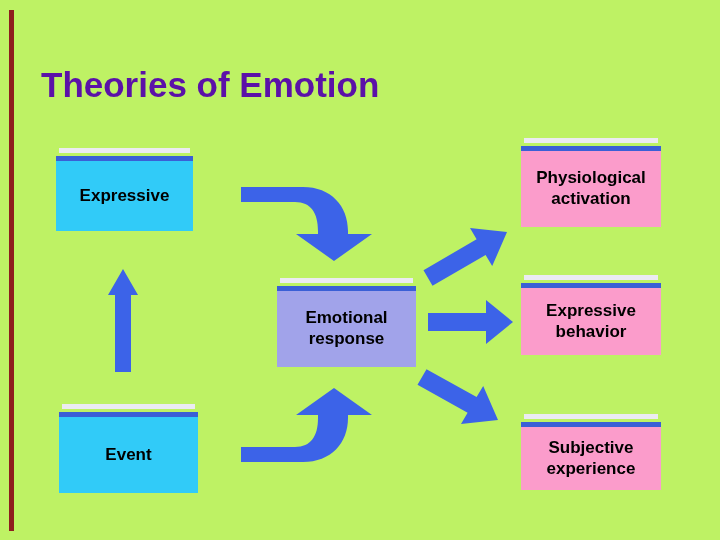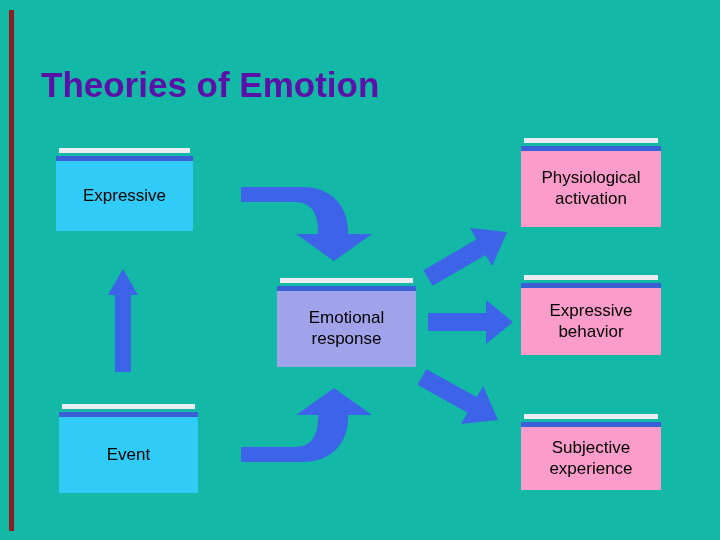--- a/index.html
+++ b/index.html
@@ -1,32 +1,32 @@
 <!DOCTYPE html>
 <html><head>
 <meta charset="utf-8">
 <style>
   html,body { margin:0; padding:0; background:#ffffff; }
   #slide {
-    position:relative; width:720px; height:540px; background:#14b8a6;
+    position:relative; width:720px; height:540px; background:#bef264;
     overflow:hidden; font-family:"Liberation Sans", sans-serif;
   }
   .accent-bar {
     position:absolute; left:9px; top:10px; width:5px; height:521px;
     background:#8e1e1e;
   }
   .title {
     position:absolute; left:41px; top:66px;
     font-size:35px; font-weight:bold; color:#5b11a8;
     white-space:nowrap; line-height:1.1;
   }
   .box {
     position:absolute; box-sizing:border-box;
     display:flex; align-items:center; justify-content:center;
-    text-align:center; font-weight:normal; font-size:17px; line-height:1.22;
+    text-align:center; font-weight:bold; font-size:17px; line-height:1.22;
     color:#000000; border-top:5px solid #3a5fd6; padding:2px 4px;
   }
   
   .box::before {
     content:""; position:absolute; top:-13px; left:3px; right:3px;
     height:5px; background:#ebebf2;
   }
   .cyan     { background:#31cbf8; }
   .lavender { background:#a1a3ea; }
   .pink     { background:#fb9ccb; }

